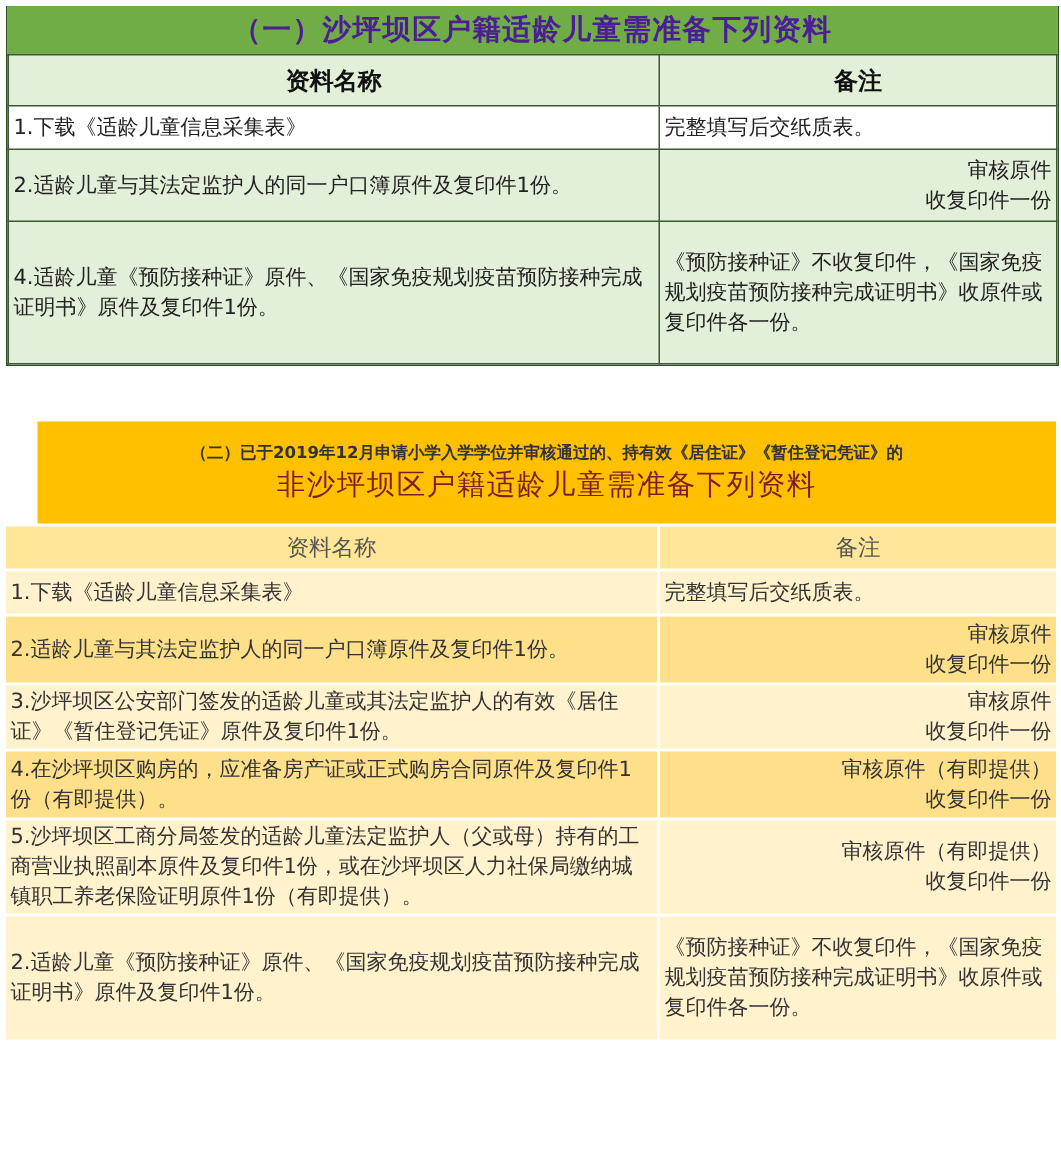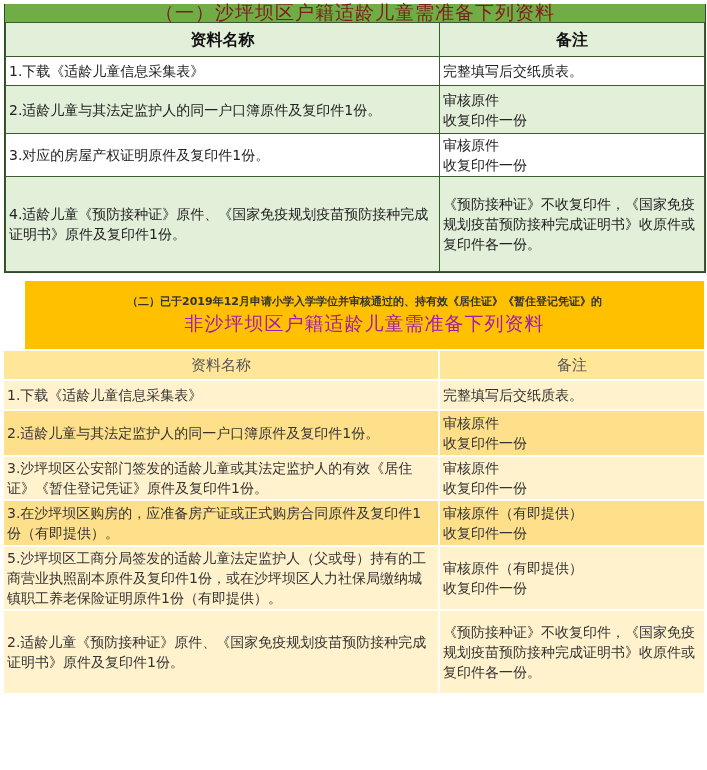--- a/index.html
+++ b/index.html
@@ -1,36 +1,36 @@
 <!DOCTYPE html>
 <html><head>
 <meta charset="utf-8">
 <style>
   html, body { margin:0; padding:0; background:#ffffff; }
   body { width:707px; height:770px; position:relative; overflow:hidden;
          font-family:"DejaVu Sans", "Liberation Sans", sans-serif; color:#222; }
   .sec1 { position:absolute; left:4px; top:4px; width:700px; border:1px solid #2f4a28; border-top:none; }
-  .title1 { height:18px; background:#70ad47; color:#7f1d1d; font-size:19px; font-weight:normal;
+  .title1 { height:32px; background:#70ad47; color:#4c1d95; font-size:19px; font-weight:bold;
             display:flex; align-items:center; justify-content:center; letter-spacing:1px; }
   table { border-collapse:collapse; width:100%; table-layout:fixed;border-radius:22px; }
   .t1 td, .t1 th { border:1px solid #3b5a32; font-size:14px; padding:1px 3px; vertical-align:middle; line-height:20px; }
   .t1 th { background:#e2efd9; font-weight:bold; font-size:16px; height:31px; text-align:center; color:#111; }
   .t1 tr.alt td { background:#e2efd9; }
   .t1 tr.plain td { background:#ffffff; }
   .col1 { width:434px; }
   .sec2 { position:absolute; left:4px; top:281px; width:700px; }
   .title2 { height:68px; background:#ffc000; display:flex; flex-direction:column; align-items:center; justify-content:center;margin-left:21px; }
   .title2 .sub { font-size:11px; font-weight:bold; color:#333; line-height:16px; }
-  .title2 .main { font-size:19px; color:#a21caf; line-height:26px; letter-spacing:1px; }
+  .title2 .main { font-size:19px; color:#7f1d1d; line-height:26px; letter-spacing:1px; }
   .t2 { border-collapse:separate; border-spacing:2px; margin-left:-2px; width:704px; }
   .t2 td, .t2 th { font-size:14px; padding:1px 3px; vertical-align:middle; line-height:20px; color:#333; }
   .t2 th { background:#ffe699; font-weight:normal; font-size:15px; height:26px; text-align:center; color:#555; }
   .t2 tr.light td { background:#fff2cc; }
   .t2 tr.dark td { background:#ffe08a; }
-  .multiline { white-space:pre-line; }
+  .multiline { white-space:pre-line;text-align:right; }
 </style>
 </head>
 <body>
 
 <div class="sec1">
   <div class="title1">（一）沙坪坝区户籍适龄儿童需准备下列资料</div>
   <table class="t1">
     <colgroup>
         <col class="col1">
         <col>
@@ -39,25 +39,20 @@
         <tr>
       <th>资料名称</th>
       <th>备注</th>
     </tr>
     <tr class="plain" style="height:29px">
       <td>1.下载《适龄儿童信息采集表》</td>
       <td>完整填写后交纸质表。</td>
     </tr>
     <tr class="alt" style="height:48px">
       <td>2.适龄儿童与其法定监护人的同一户口簿原件及复印件1份。</td>
-      <td class="multiline">审核原件
-收复印件一份</td>
-    </tr>
-    <tr class="plain" style="height:41px">
-      <td>3.对应的房屋产权证明原件及复印件1份。</td>
       <td class="multiline">审核原件
 收复印件一份</td>
     </tr>
     <tr class="alt" style="height:95px">
       <td>4.适龄儿童《预防接种证》原件、《国家免疫规划疫苗预防接种完成证明书》原件及复印件1份。</td>
       <td>《预防接种证》不收复印件，《国家免疫规划疫苗预防接种完成证明书》收原件或复印件各一份。</td>
     </tr>
   </tbody>
     </table>
 </div>
@@ -85,21 +80,21 @@
       <td>2.适龄儿童与其法定监护人的同一户口簿原件及复印件1份。</td>
       <td class="multiline">审核原件
 收复印件一份</td>
     </tr>
     <tr class="light" style="height:36px">
       <td>3.沙坪坝区公安部门签发的适龄儿童或其法定监护人的有效《居住证》《暂住登记凭证》原件及复印件1份。</td>
       <td class="multiline">审核原件
 收复印件一份</td>
     </tr>
     <tr class="dark" style="height:44px">
-      <td>3.在沙坪坝区购房的，应准备房产证或正式购房合同原件及复印件1份（有即提供）。</td>
+      <td>4.在沙坪坝区购房的，应准备房产证或正式购房合同原件及复印件1份（有即提供）。</td>
       <td class="multiline">审核原件（有即提供）
 收复印件一份</td>
     </tr>
     <tr class="light" style="height:49px">
       <td>5.沙坪坝区工商分局签发的适龄儿童法定监护人（父或母）持有的工商营业执照副本原件及复印件1份，或在沙坪坝区人力社保局缴纳城镇职工养老保险证明原件1份（有即提供）。</td>
       <td class="multiline">审核原件（有即提供）
 收复印件一份</td>
     </tr>
     <tr class="light" style="height:82px">
       <td>2.适龄儿童《预防接种证》原件、《国家免疫规划疫苗预防接种完成证明书》原件及复印件1份。</td>

